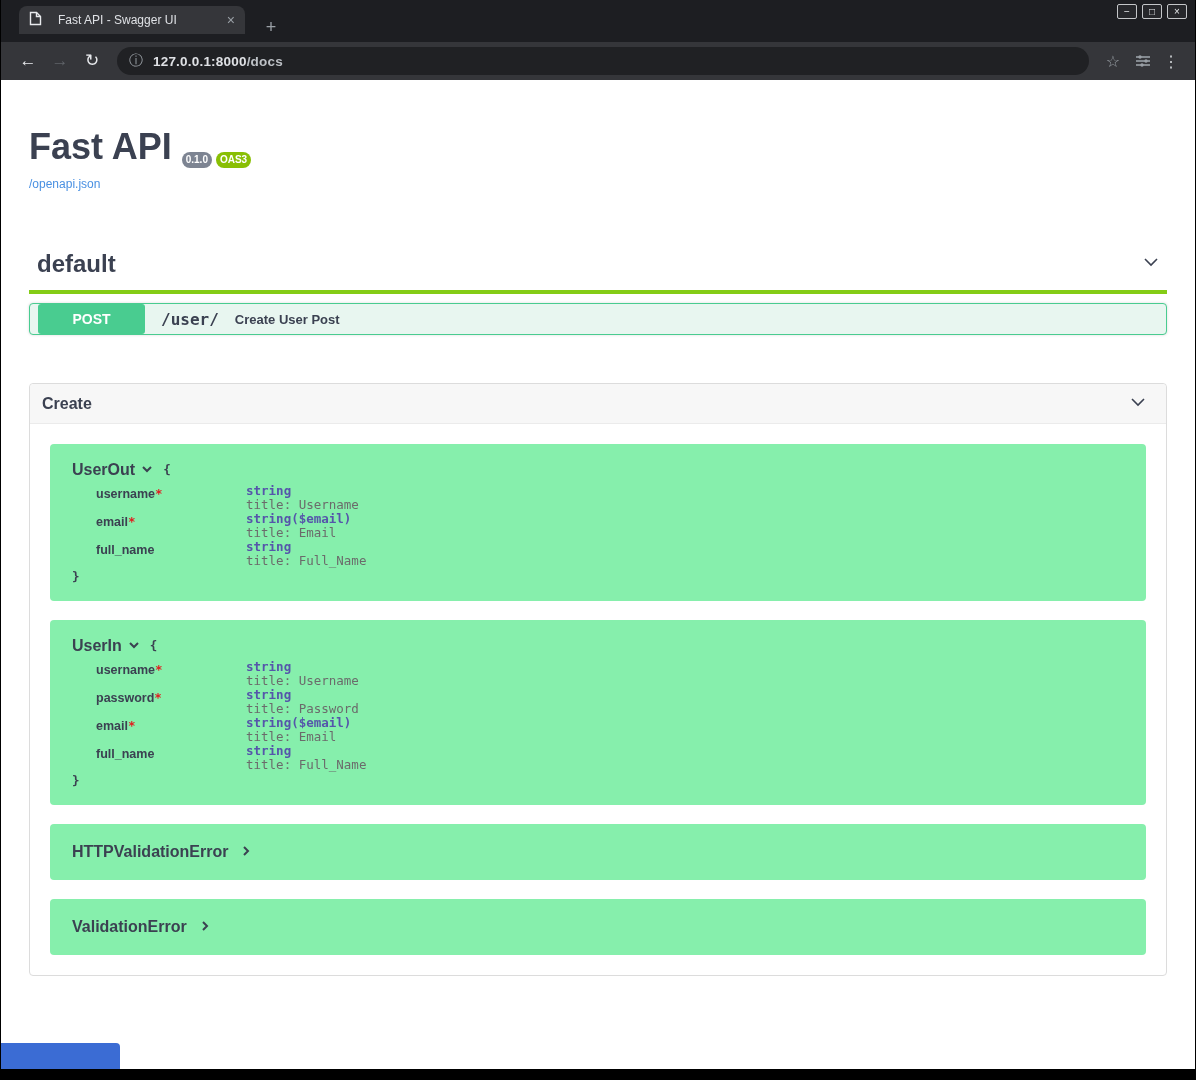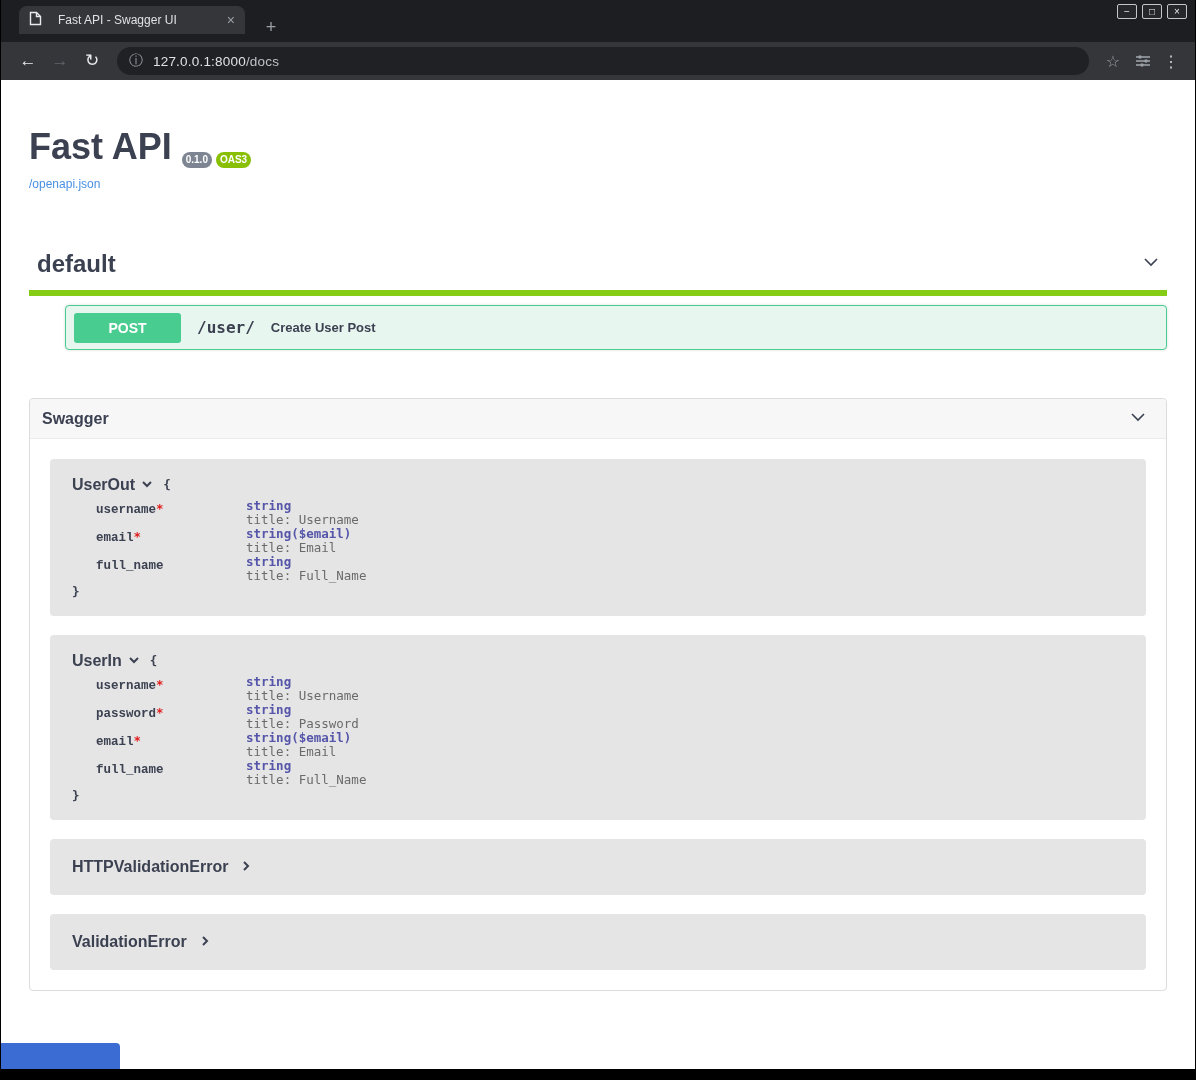--- a/index.html
+++ b/index.html
@@ -19,68 +19,68 @@
   .tab-close { color:#9aa0a6; font-size:14px; line-height:14px; cursor:pointer; }
   .new-tab { position:absolute; left:258px; bottom:3px; width:24px; height:24px; color:#9aa0a6;
              font-size:18px; line-height:24px; text-align:center; cursor:pointer; }
 
   .toolbar { height:38px; background:#35363a; display:flex; align-items:center; padding:0 12px; gap:2px; }
   .nav-btn { width:30px; height:28px; text-align:center; line-height:28px; font-size:17px; color:#e8eaed; cursor:pointer; }
   .nav-btn.disabled { color:#5f6368; }
   .omnibox { flex:1; height:28px; background:#202124; border-radius:14px; display:flex; align-items:center;
              padding:0 12px; gap:10px; margin:0 8px; cursor:text; }
   .info-icon { color:#9aa0a6; font-size:14px; }
-  .url { font-size:13.5px; color:#dfe1e5; letter-spacing:.2px; }
+  .url { font-size:13.5px; color:#dfe1e5; letter-spacing:.2px;font-weight:bold; }
   .url .path { color:#bdc1c6; }
   .star-btn { width:28px; text-align:center; color:#9aa0a6; font-size:16px; cursor:pointer; }
   .tools-btn { width:28px; height:28px; display:flex; align-items:center; justify-content:center; cursor:pointer; }
   .menu-btn { width:24px; text-align:center; color:#cdd0d3; font-size:16px; cursor:pointer; }
 
   
   .content { padding:0 28px; color:var(--heading,#3b4151); }
   .info-block { margin-top:46px; }
   .api-title { font-size:36px; font-weight:bold; color:var(--heading,#3b4151); display:flex; align-items:flex-end; gap:10px; }
   .badges { display:flex; gap:4px; margin-top:4px; }
   .badge { font-size:10px; font-weight:bold; color:#fff; padding:3px 4px; border-radius:10px; line-height:10px; }
   .badge.version { background:var(--badge-version,#7d8492); }
   .badge.oas { background:var(--badge-oas,#89bf04); }
   .spec-link { display:inline-block; margin-top:9px; font-size:12px; color:var(--link,#4990e2); text-decoration:none; cursor:pointer; }
 
   .tag-section { margin-top:58px; }
   .tag-header { display:flex; justify-content:space-between; align-items:center; padding:0 6px 12px 8px;
-                border-bottom:6px solid #84cc16; cursor:pointer; }
+                border-bottom:4px solid #84cc16; cursor:pointer; }
   .tag-title { font-size:24px; font-weight:600; color:var(--heading,#3b4151); }
 
   .opblock { margin-top:9px; border:1px solid var(--method-post,#49cc90); background:var(--post-bg,#e8f6f0);
              border-radius:4px; box-shadow:0 0 3px rgba(0,0,0,.15); display:flex; align-items:center;
-             padding:5px 8px; gap:16px; height:45px; cursor:pointer;margin-left:36px; }
+             padding:5px 8px; gap:16px; height:32px; cursor:pointer; }
   .method-badge { background:var(--method-post,#49cc90); color:#fff; font-weight:bold; font-size:14px;
                   width:107px; text-align:center; padding:7px 0; border-radius:3px; cursor:pointer; }
   .op-path { font-family:"DejaVu Sans Mono", monospace; font-size:16px; font-weight:600; color:var(--heading,#3b4151); }
   .op-summary { font-size:13px; color:var(--heading,#3b4151);font-weight:bold; }
 
   .models { margin-top:48px; border:1px solid #dcdcdc; border-radius:4px; }
   .models-header { display:flex; justify-content:space-between; align-items:center; height:40px;
                    padding:0 18px 0 12px; background:#f7f7f7; border-bottom:1px solid #ebebeb;
                    border-radius:4px 4px 0 0; cursor:pointer; }
   .models-title { font-size:16px; font-weight:bold; color:var(--heading,#3b4151); }
   .models-body { padding:20px; }
 
-  .model-box { background:#e5e5e5; border-radius:4px; padding:17px 22px; margin-bottom:19px; }
+  .model-box { background:#86efac; border-radius:4px; padding:17px 22px; margin-bottom:19px; }
   .model-box:last-child { margin-bottom:0; }
   .model-title-row { display:flex; align-items:center; gap:6px; margin-bottom:5px; }
   .model-name { font-size:16px; font-weight:bold; color:var(--heading,#3b4151); }
   .model-toggle { display:flex; align-items:center; gap:6px; background:none; border:none; cursor:pointer; padding:0; }
   .brace { font-family:"DejaVu Sans Mono", monospace; font-size:12.5px; font-weight:bold;
            color:var(--heading,#3b4151); line-height:14px; }
   .model-title-row .brace { margin-left:4px; }
   .props { border-collapse:collapse; margin-left:24px; }
   .props td { padding:0; vertical-align:top; }
   .prop-name-cell { width:150px; }
-  .prop-name { font-family:Liberation Mono, monospace; font-size:12.5px; font-weight:bold;
+  .prop-name { font-family:Liberation Sans, sans-serif; font-size:12.5px; font-weight:bold;
                color:var(--heading,#3b4151); line-height:14px; }
   .star { font-family:"DejaVu Sans Mono", monospace; font-size:12.5px; font-weight:bold;
           color:var(--required-star,#e02020); }
   .prop-type { font-family:"DejaVu Sans Mono", monospace; font-size:12.5px; font-weight:600;
                color:var(--prop-type,#5555aa); line-height:14px; }
   .prop-title { font-family:"DejaVu Sans Mono", monospace; font-size:12.5px; 
                 color:#6b6b6b; line-height:14px; }
   .brace-close { margin-top:2px; }
   .model-box.collapsed { display:flex; align-items:center; gap:12px; height:56px; padding:0 22px; cursor:pointer; }
 
@@ -160,21 +160,21 @@
       </div>
       <div class="opblock">
         <span class="method-badge">POST</span>
         <span class="op-path">/user/</span>
         <span class="op-summary">Create User Post</span>
       </div>
     </div>
 
     <div class="models">
       <div class="models-header">
-        <span class="models-title">Swagger</span>
+        <span class="models-title">Create</span>
         <span class="chev">
           <svg width="20" height="20" viewBox="0 0 20 20">
               <path d="M4 7l6 6 6-6" fill="none" stroke="#3b4151" stroke-width="1.6"></path>
             </svg>
         </span>
       </div>
       <div class="models-body">
   <div class="model-box">
     <div class="model-title-row">
       <button class="model-toggle">

